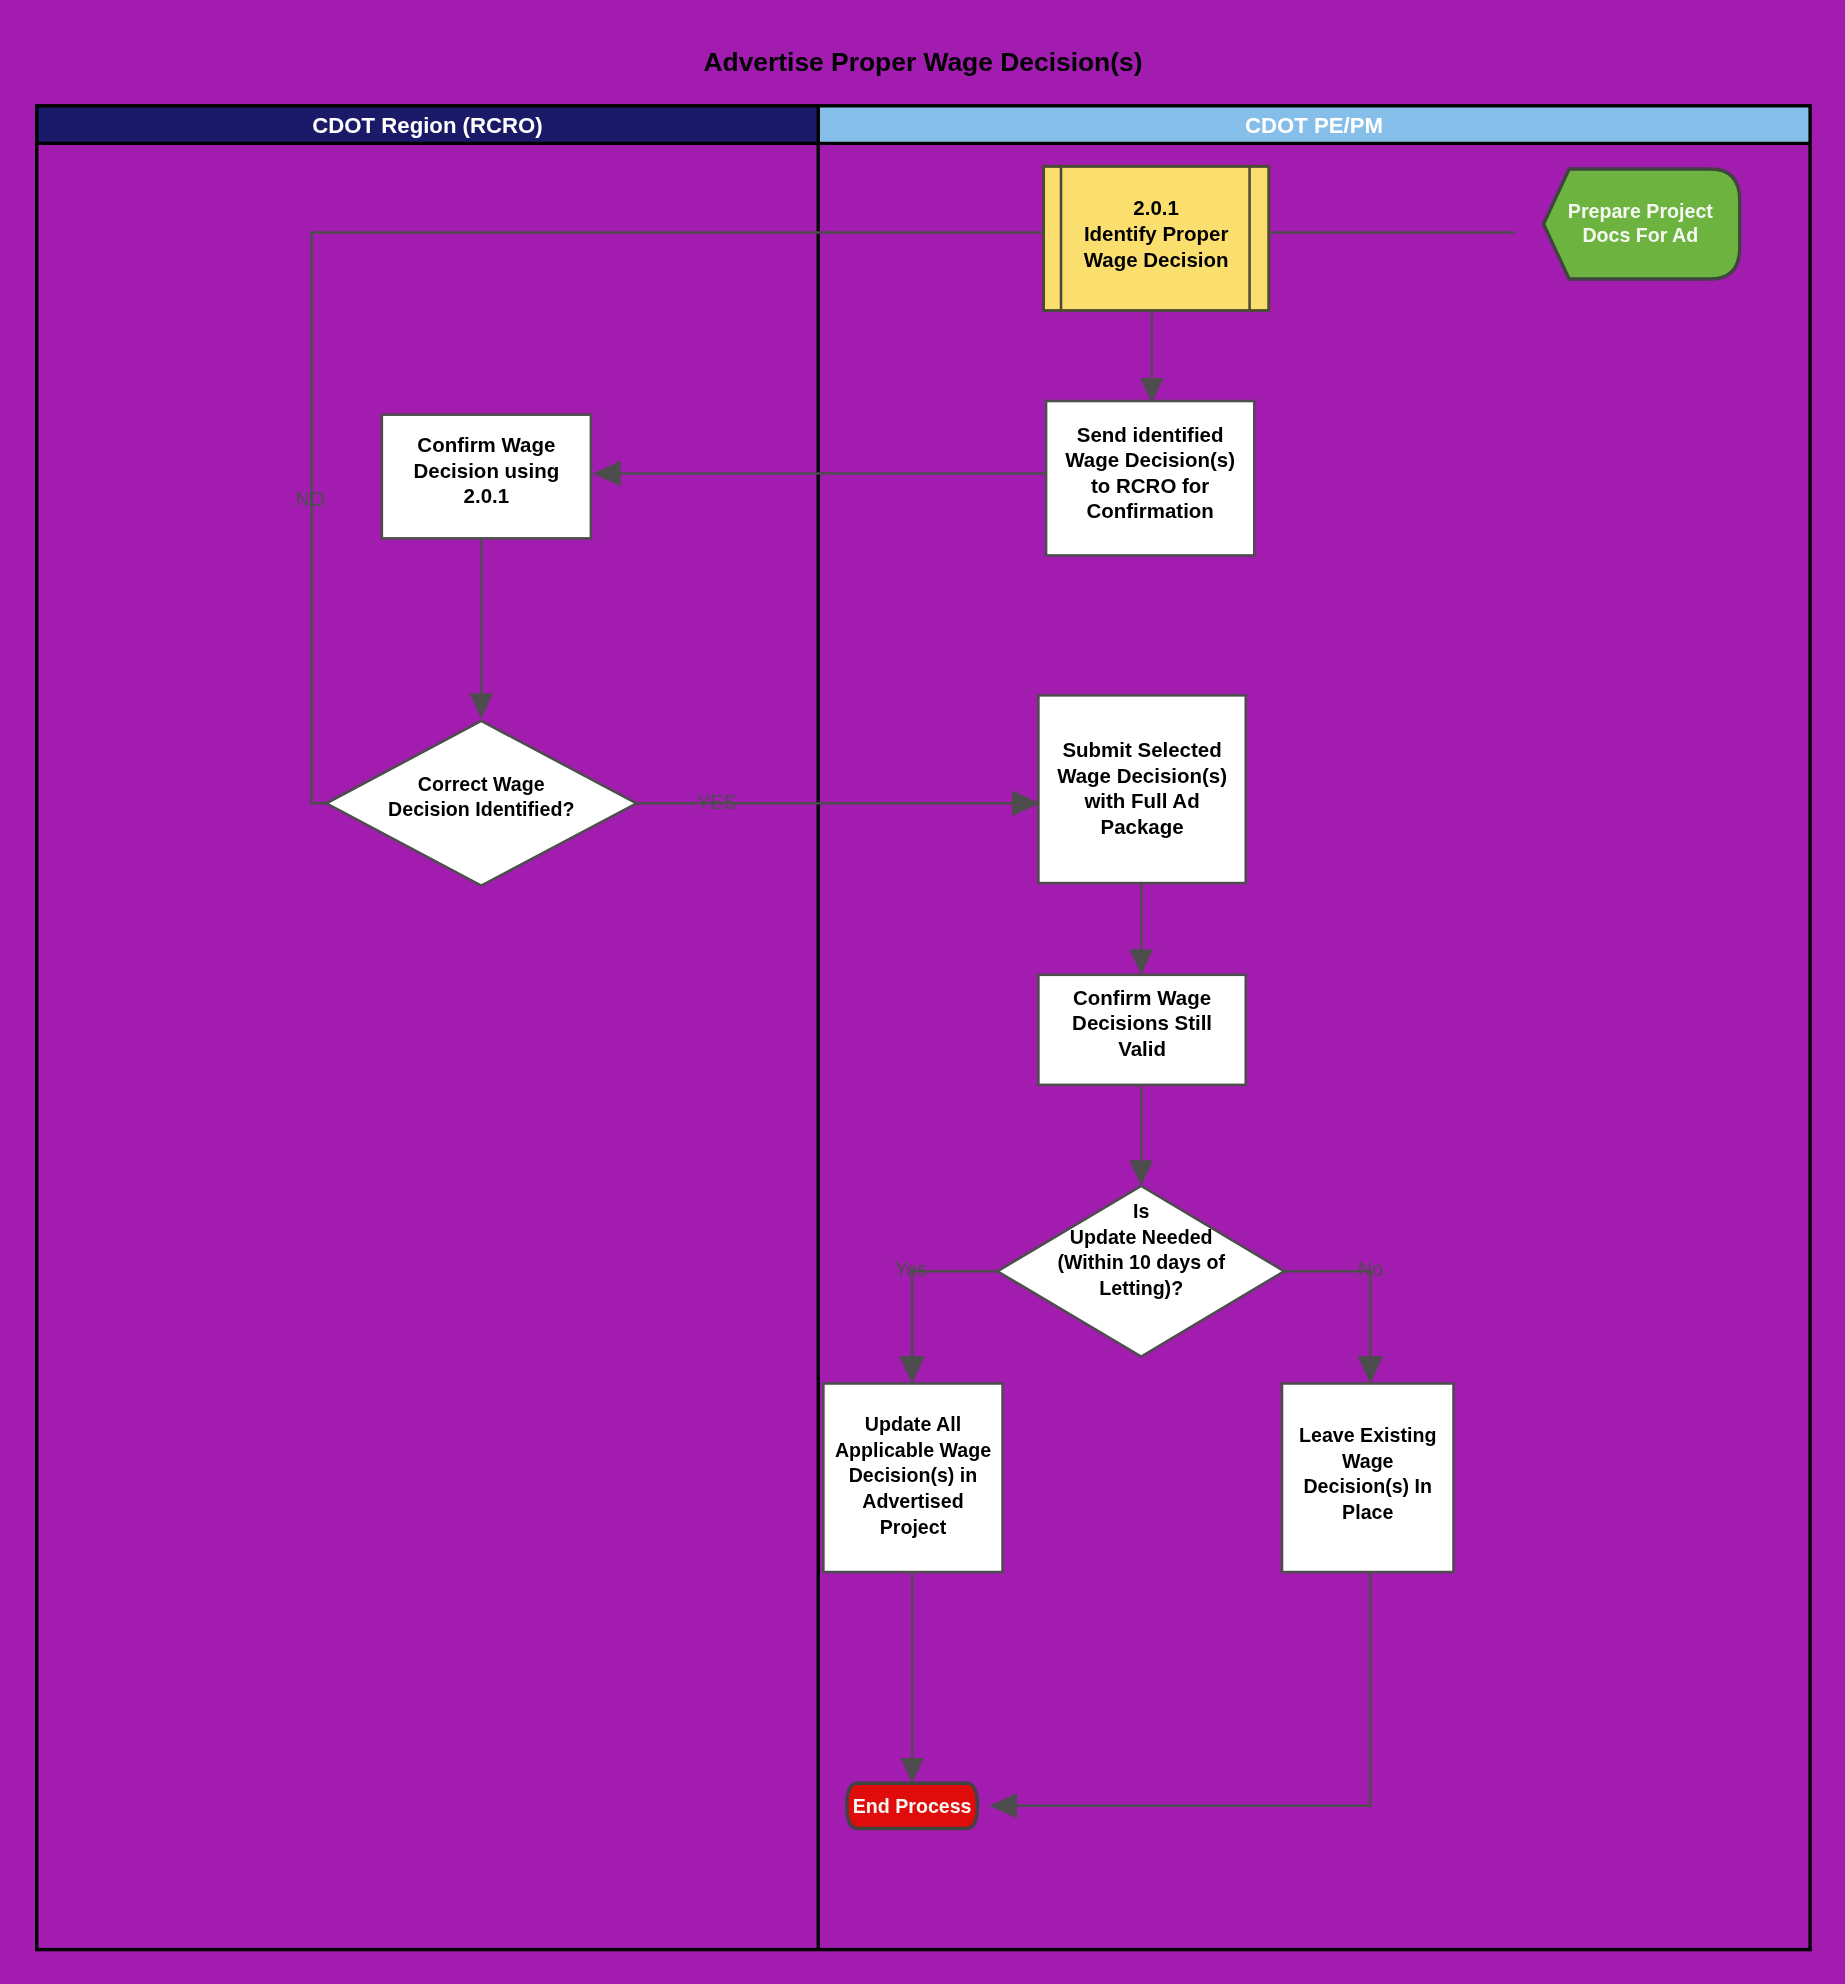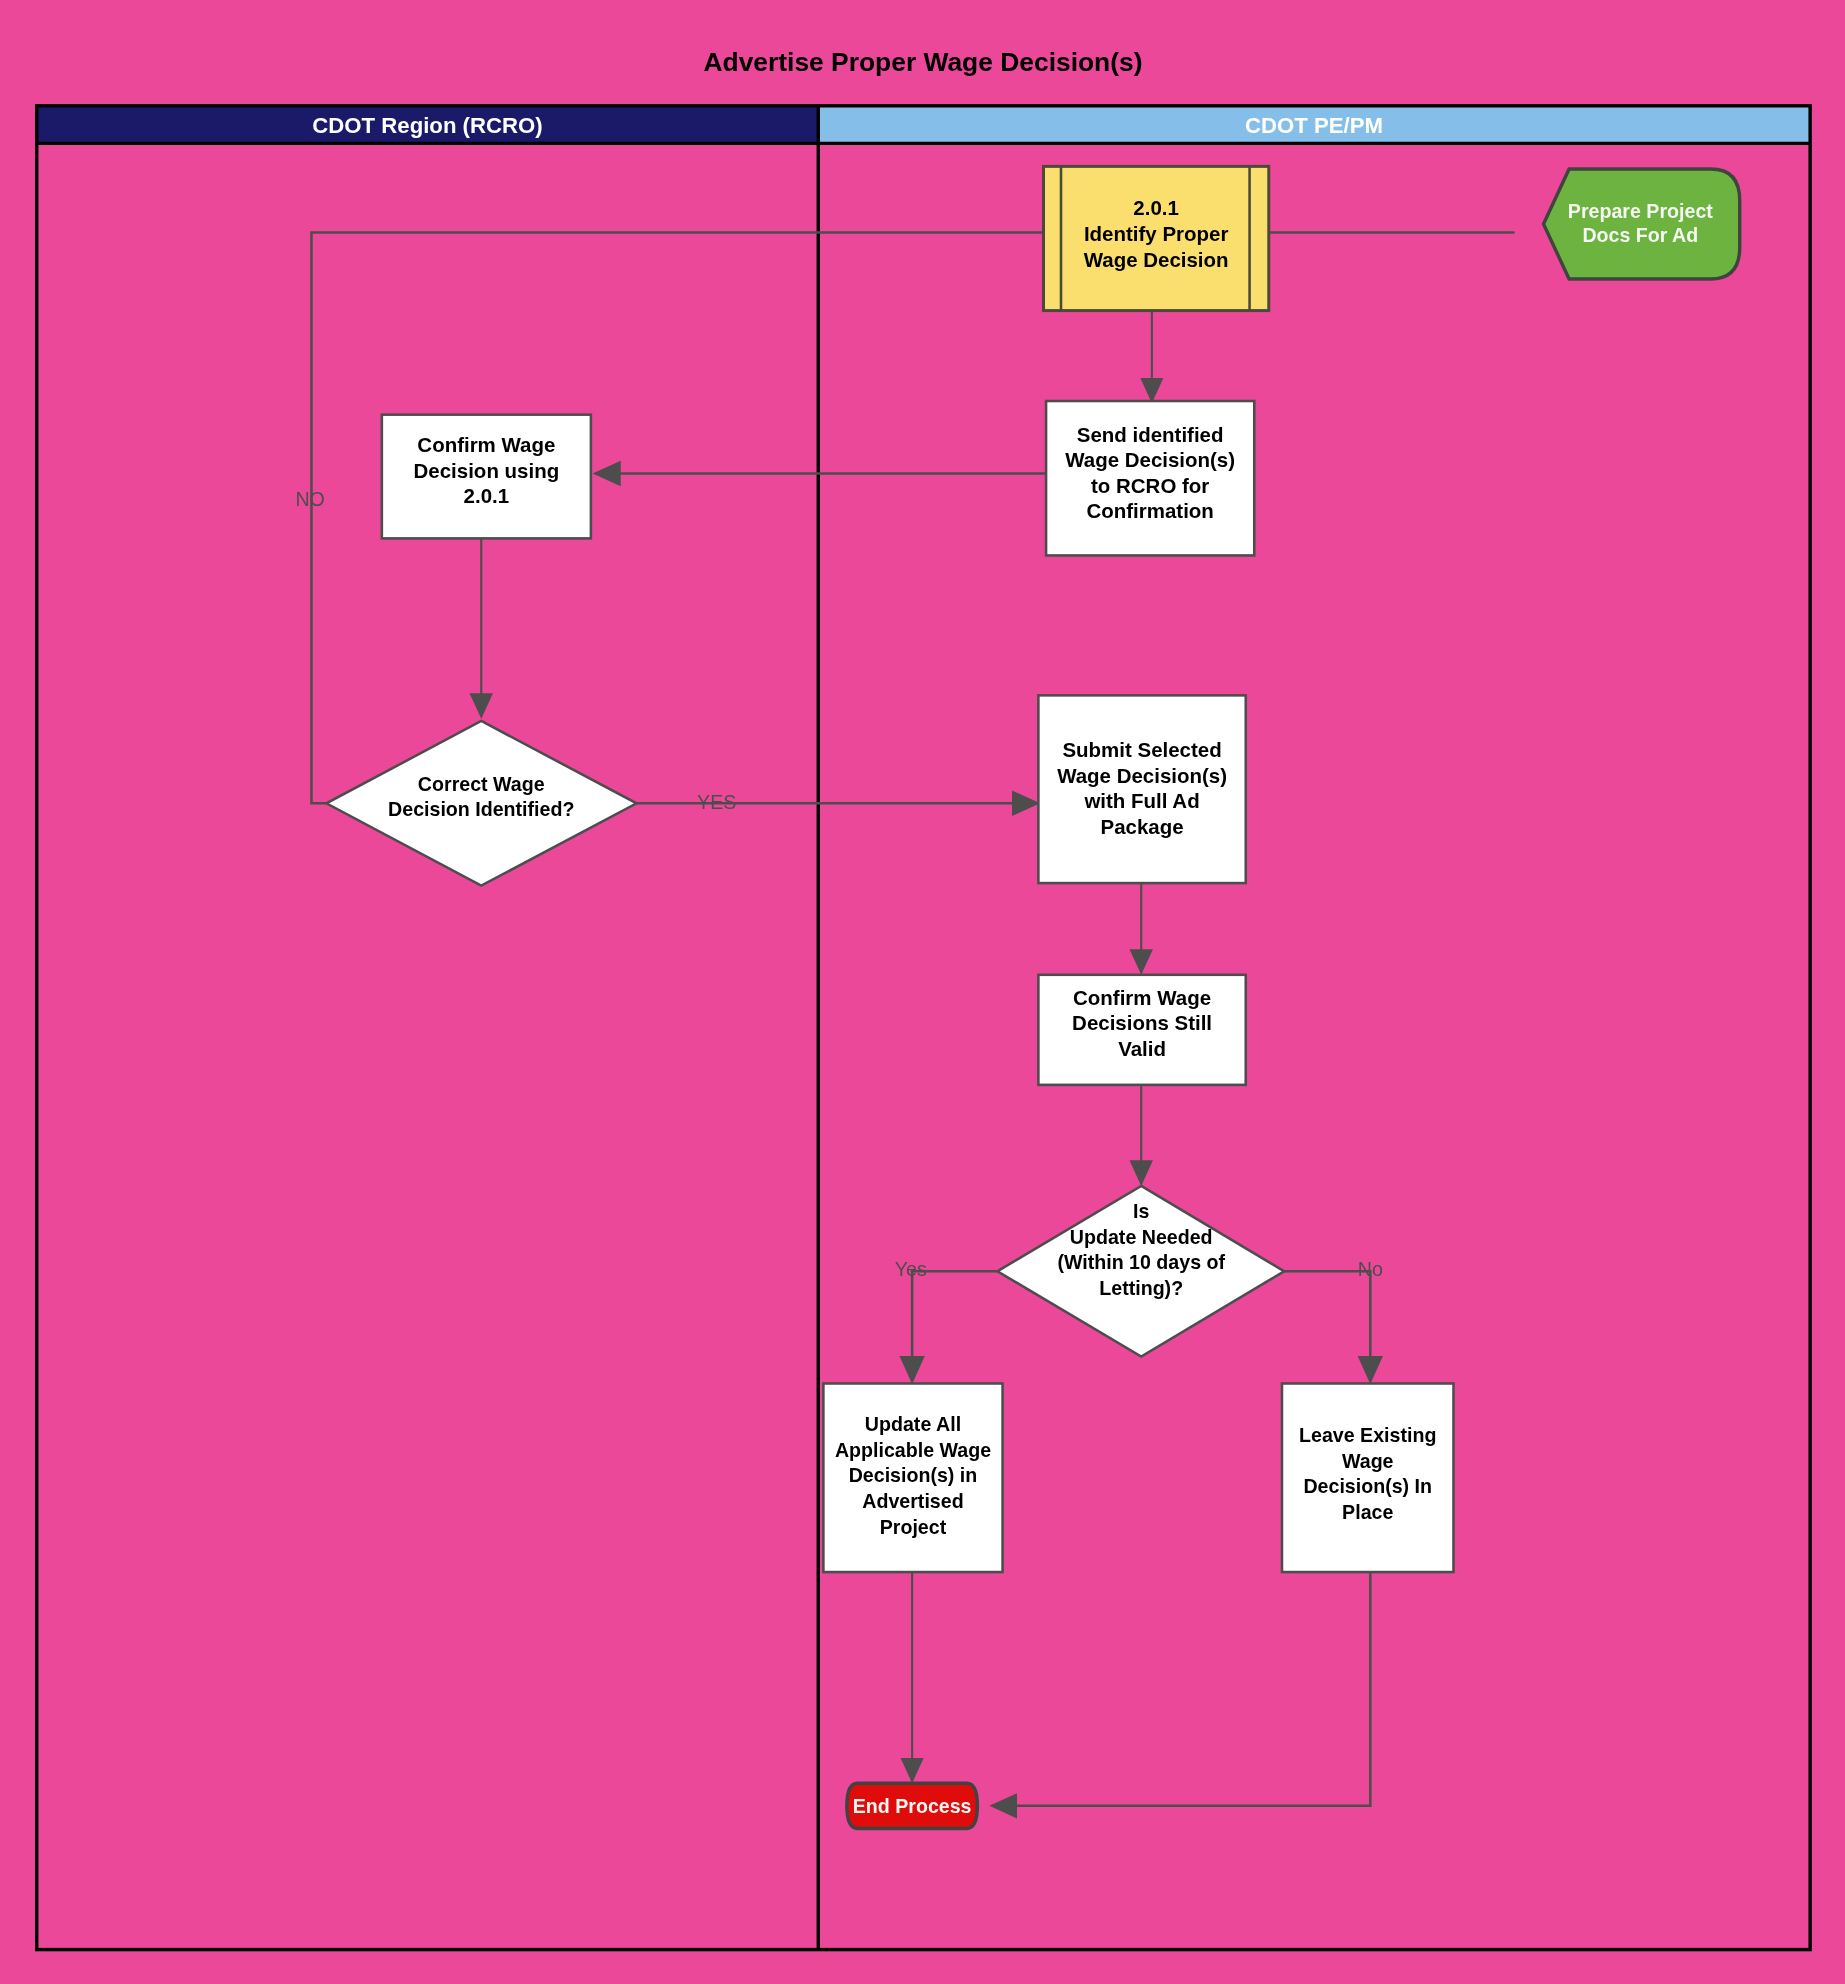--- a/index.html
+++ b/index.html
@@ -10,21 +10,21 @@
   body {
     font-family: "Liberation Sans", sans-serif;
     width: 1846px;
     height: 1985px;
     overflow: hidden;
   }
   #canvas {
     position: relative;
     width: 1846px;
     height: 1985px;
-    background: #ec4899;
+    background: #a21caf;
   }
   .diagram-title {
     position: absolute;
     left: 0;
     top: 47px;
     width: 1846px;
     text-align: center;
     font-size: 26.4px;
     font-weight: bold;
     color: #000000;

